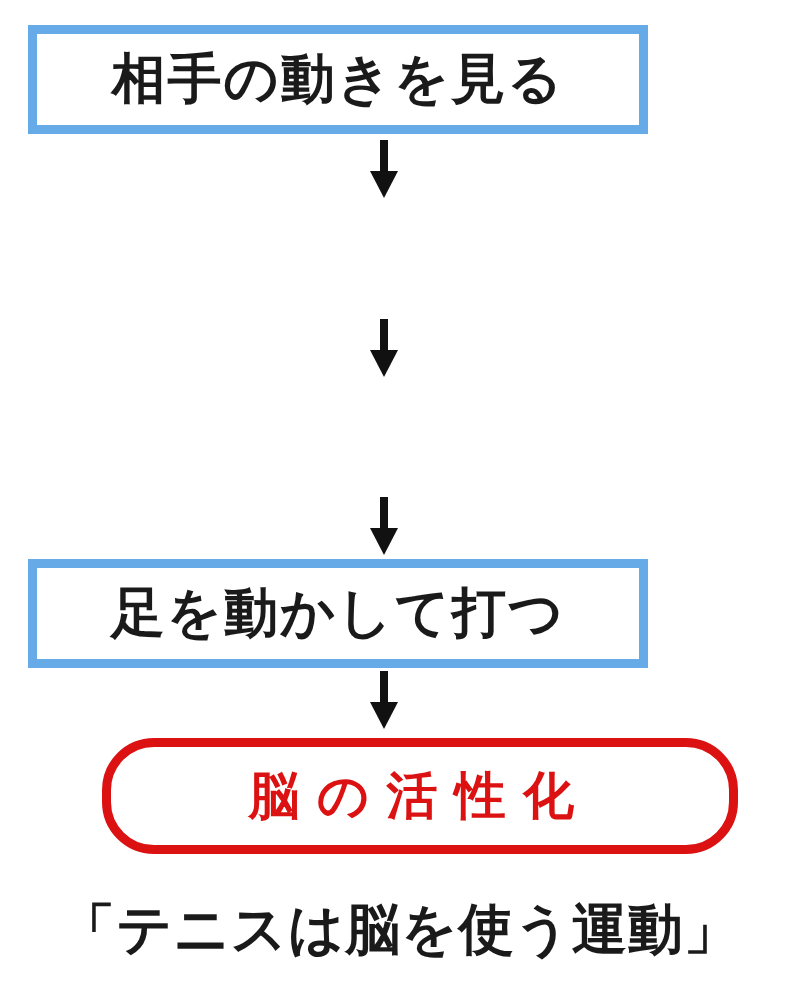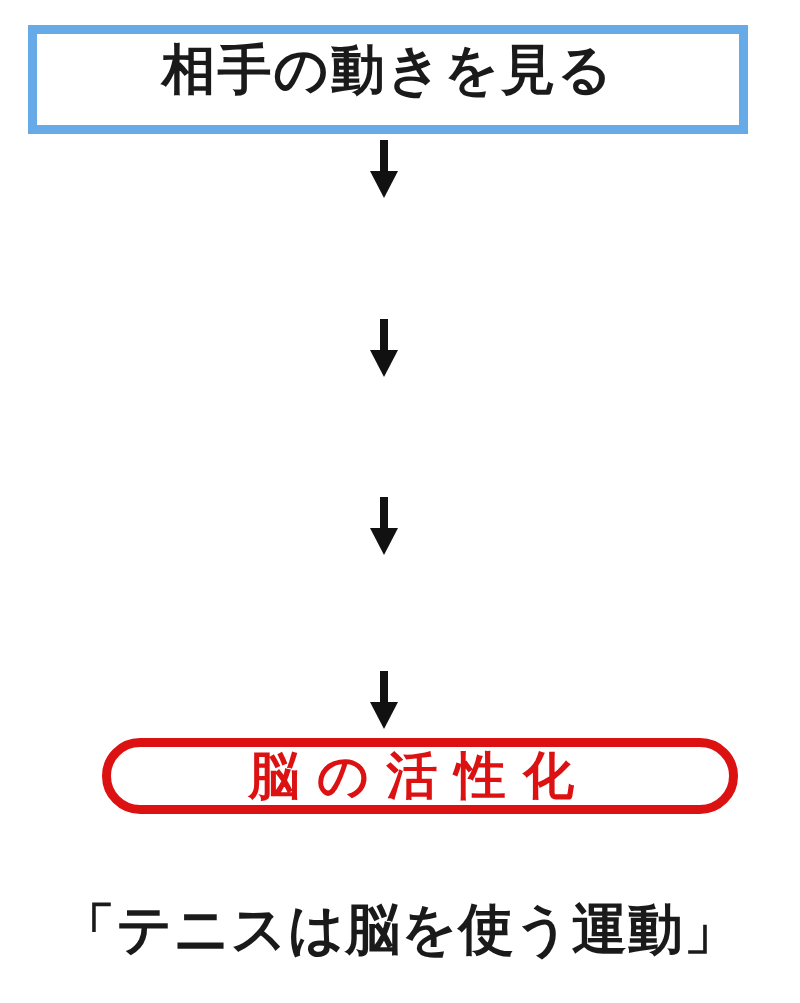--- a/index.html
+++ b/index.html
@@ -17,26 +17,27 @@
   .stage {
     position: absolute;
     left: 0; top: 0;
     width: 800px;
     height: 1003px;
     background: #ffffff;
   }
   .step-box {
     position: absolute;
     left: 28px;
-    width: 720px;
+    width: 620px;
     height: 109px;
     box-sizing: border-box;
     border: 9px solid var(--box-border, #66aae7);
     background: var(--box-fill, #ffffff);
     display: flex;
+    align-items: center;
     justify-content: center;
   }
   .step-box.pos-1 { top: 25px; }
   .step-box.pos-2 { top: 205px; }
   .step-box.pos-3 { top: 383px; }
   .step-box.pos-4 { top: 559px; }
   .step-label {
     font-size: 54px;
     font-weight: 600;
     letter-spacing: 2px;
@@ -52,21 +53,21 @@
   .arrow.pos-1 { top: 140px; }
   .arrow.pos-2 { top: 319px; }
   .arrow.pos-3 { top: 497px; }
   .arrow.pos-4 { top: 671px; }
   .arrow svg { display: block; width: 30px; height: 58px; }
   .result-box {
     position: absolute;
     left: 102px;
     top: 738px;
     width: 636px;
-    height: 76px;
+    height: 116px;
     box-sizing: border-box;
     border: 9px solid var(--result-border, #dc1212);
     border-radius: 52px;
     background: #ffffff;
     display: flex;
     align-items: center;
     justify-content: center;
   }
   .result-label {
     font-size: 51px;
@@ -113,20 +114,23 @@
   </div>
 
 
   <div class="arrow pos-3">
     <svg viewBox="0 0 30 58" aria-hidden="true">
       <rect x="11" y="0" width="8" height="33" fill="#111111"></rect>
       <polygon points="1,31 29,31 15,58" fill="#111111"></polygon>
     </svg>
   </div>
 
+  <div class="step-box pos-4">
+    <span class="step-label">足を動かして打つ</span>
+  </div>
 
   <div class="arrow pos-4">
     <svg viewBox="0 0 30 58" aria-hidden="true">
       <rect x="11" y="0" width="8" height="33" fill="#111111"></rect>
       <polygon points="1,31 29,31 15,58" fill="#111111"></polygon>
     </svg>
   </div>
 
   <div class="result-box">
     <span class="result-label">脳の活性化</span>

